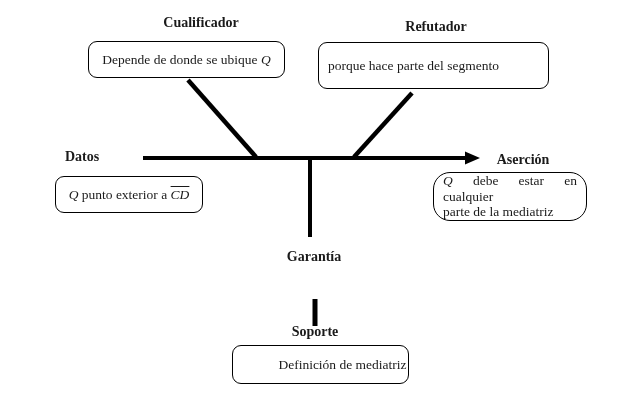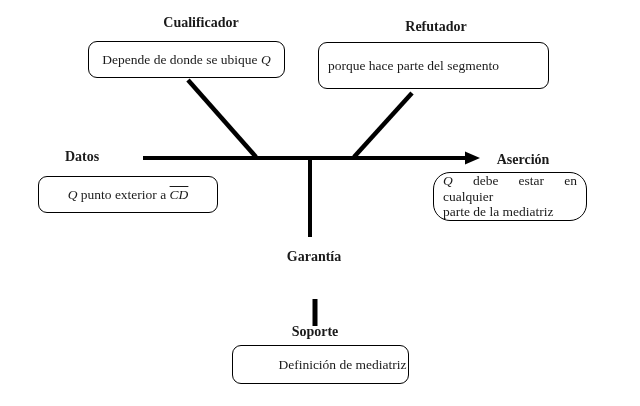--- a/index.html
+++ b/index.html
@@ -85,21 +85,21 @@
   </div>
 
   <div class="hdr" style="left:436px; top:19px;text-align:center;">Refutador</div>
   <div class="bx" style="left:318px; top:42px; width:231px; height:47px;">
     <div class="paris">
       <div class="lline">porque hace parte del segmento</div>
     </div>
   </div>
 
   <div class="hdr" style="left:82px; top:149px;">Datos</div>
-  <div class="bx" style="left:38px; top:176px; width:180px; height:37px;">
+  <div class="bx" style="left:55px; top:176px; width:148px; height:37px;">
     <div class="single"><span class="it">Q</span><span> punto exterior a </span><span class="seg">CD</span></div>
   </div>
 
   <div class="hdr" style="left:523px; top:152px;">Aserción</div>
   <div class="bx" style="left:433px; top:172px; width:154px; height:49px;border-radius:17px;">
     <div class="paris">
       <div class="jline"><span class="it">Q</span><span> debe estar en cualquier</span></div>
       <div class="lline">parte de la mediatriz</div>
     </div>
   </div>

